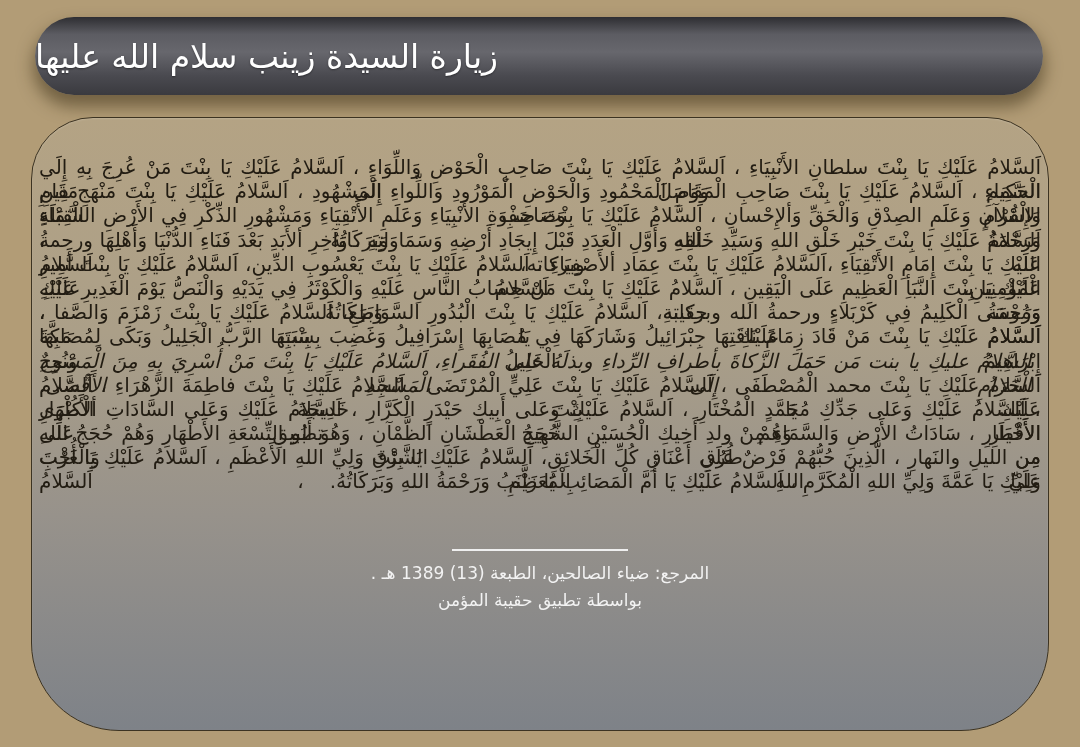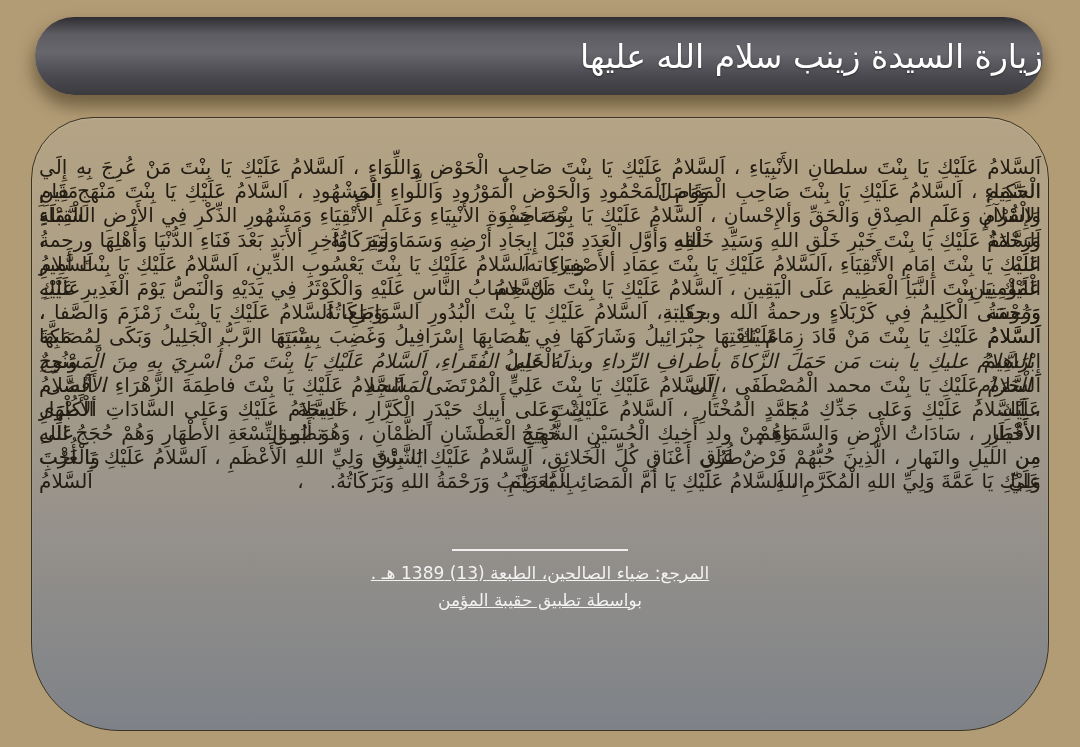--- a/index.html
+++ b/index.html
@@ -10,21 +10,21 @@
     overflow:hidden;
     font-family:"DejaVu Sans",sans-serif;
   }
   
   .title-bar{
     position:absolute;left:35px;top:17px;
     width:1008px;height:78px;
     border-radius:40px;
     background:linear-gradient(180deg,#2e2e32 0%,#5c5c62 22%,#67676d 45%,#4a4a50 75%,#3a3a3f 100%);
     box-shadow:0 10px 16px 2px rgba(52,40,16,0.50);
-    display:flex;align-items:center;justify-content:flex-end;
+    display:flex;align-items:center;justify-content:flex-start;
   }
   .title-bar .title-text{
     color:#ffffff;
     font-size:33px;
     letter-spacing:0.5px;
     direction:rtl;
     text-shadow:0 1px 2px rgba(0,0,0,0.4);
   }
   
   .content-panel{
@@ -58,21 +58,21 @@
     text-align:center;
     direction:rtl;
     color:#f2f2f2;
     font-size:17px;
   }
   .footer-divider{
     width:176px;height:2px;
     background:#efefef;
     margin:0 auto 9px auto;
   }
-  .footer .fline{ line-height:27px;text-decoration:underline; }
+  .footer .fline{ line-height:27px; }
 </style>
 </head>
 <body>
 
 <div class="title-bar">
   <div class="title-text">زيارة السيدة زينب سلام الله عليها</div>
 </div>
 
 <div class="content-panel">
   <div class="zyara-text" dir="rtl" lang="ar">

